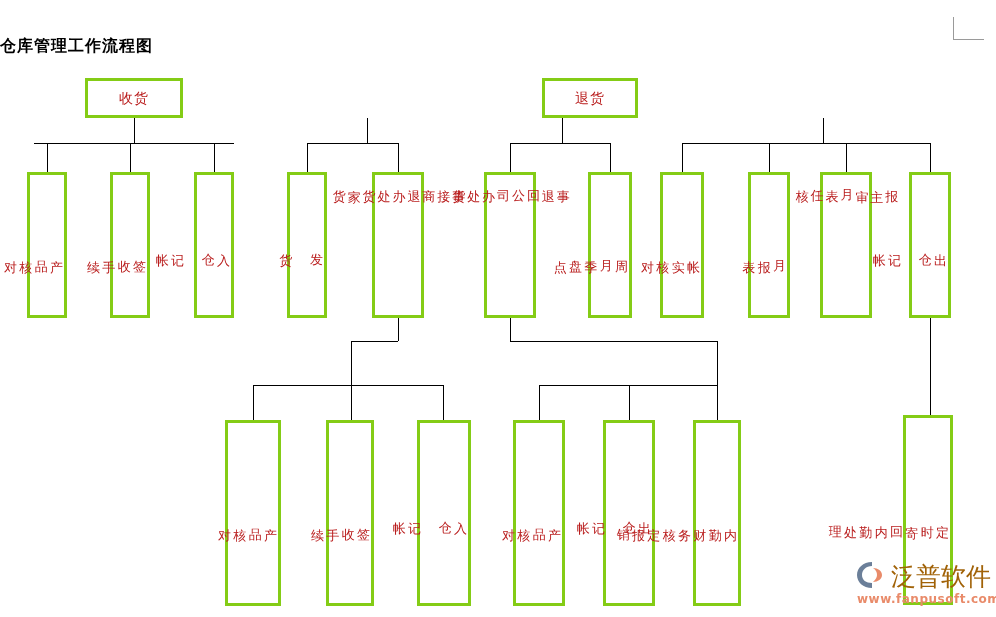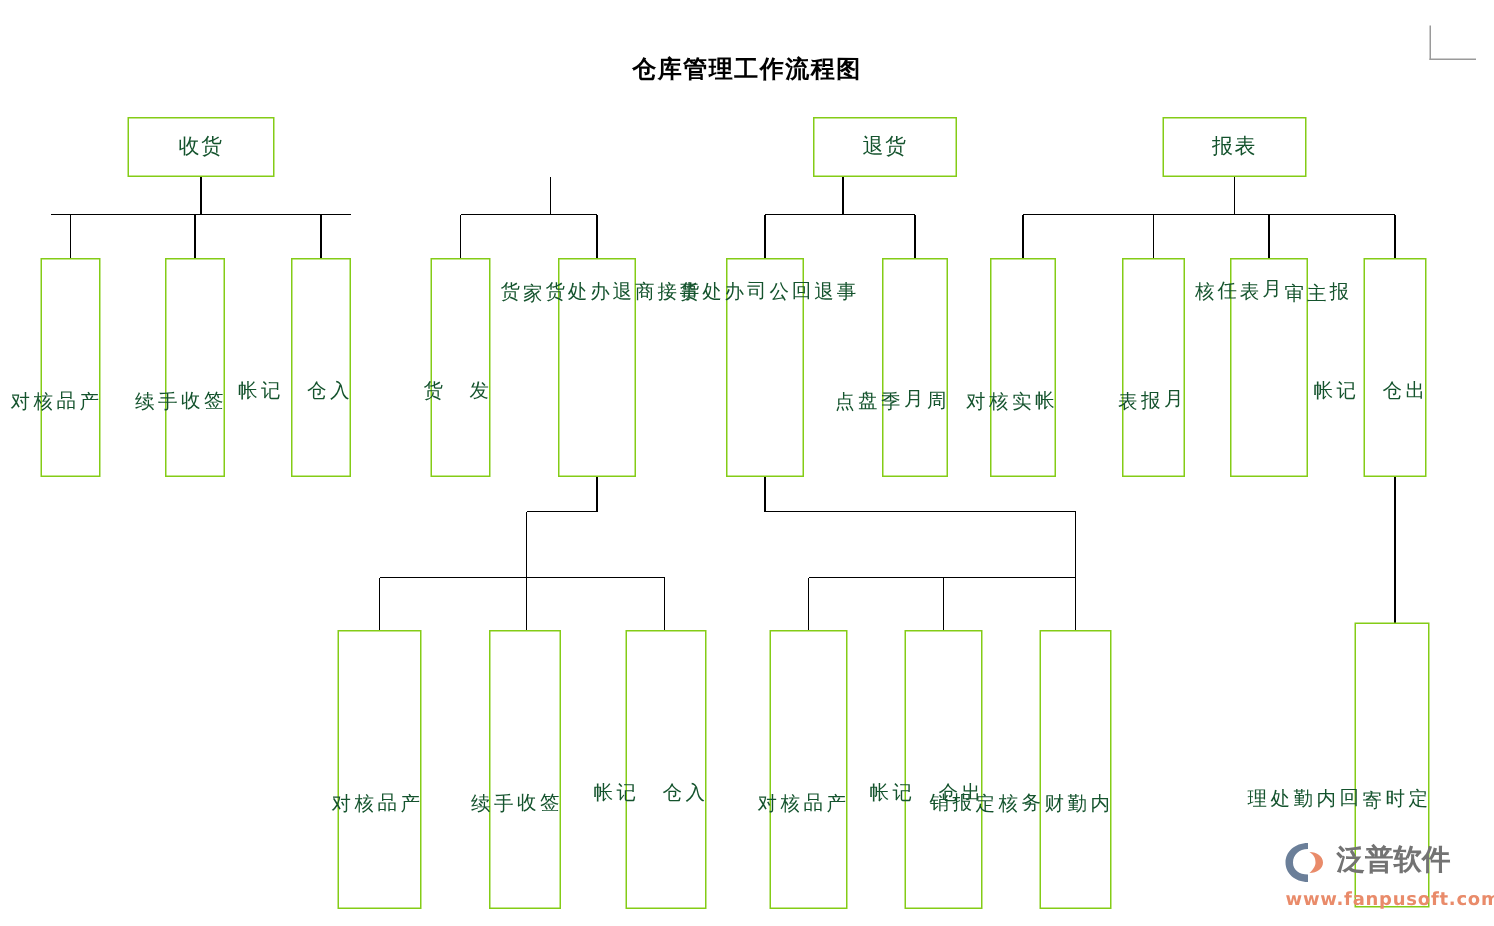--- a/index.html
+++ b/index.html
@@ -19,35 +19,35 @@
     border-left:1px solid #9a9a9a;
     border-bottom:1px solid #9a9a9a;
     width:30px;height:22px;
     left:953px;top:17px;
   }
 
   
   .chart-title{
     position:absolute;
     left:0;top:36px;width:996px;
-    text-align:center;
+    text-align:left;
     font-size:16px;
     font-weight:bold;
     color:#000;
     letter-spacing:1px;
     font-family:"DejaVu Sans","Liberation Sans",sans-serif;
   }
 
   
   .node{
     position:absolute;
     box-sizing:border-box;
-    border:1px solid #84cc16;
+    border:3px solid #84cc16;
     background:transparent;
-    color:#14532d;
+    color:#b91c1c;
   }
   .node .txt{
     position:absolute;
     left:0;top:0;width:100%;height:100%;
     display:flex;
     align-items:center;
     justify-content:center;
     font-size:13px;
     line-height:1.18;
     white-space:pre;
@@ -97,23 +97,23 @@
   
   .watermark{
     position:absolute;
     left:855px;top:558px;
     width:141px;height:56px;
     pointer-events:none;
   }
   .wm-text{
     position:absolute;
     left:36px;top:2px;
-    font-size:19px;
-    font-weight:bold;
-    color:#737373;
+    font-size:25px;
+    font-weight:normal;
+    color:#a16207;
     letter-spacing:0px;
     white-space:nowrap;
     font-family:"DejaVu Sans","Liberation Sans",sans-serif;
   }
   .wm-url{
     position:absolute;
     left:2px;top:34px;
     font-size:12px;
     font-weight:bold;
     color:#e98b6a;
@@ -177,23 +177,20 @@
       <path d="M930 318 L930 415"></path>
 
     </g>
   </svg>
 
   <div class="node horiz" style="left: 85px; top: 78px; width: 98px; height: 40px;">
     <span class="txt">收货</span>
   </div>
   <div class="node horiz" style="left: 514px; top: 78px; width: 96px; height: 40px; margin-left: 28px;">
     <span class="txt">退货</span>
-  </div>
-  <div class="node horiz" style="left: 775px; top: 78px; width: 96px; height: 40px;">
-    <span class="txt">报表</span>
   </div>
 
   <div class="node vert" style="left: 27px; top: 172px; width: 40px; height: 146px;">
     <span class="txt">产
 品
 核
 对</span>
   </div>
   <div class="node vert" style="left: 110px; top: 172px; width: 40px; height: 146px;">
     <span class="txt">签

